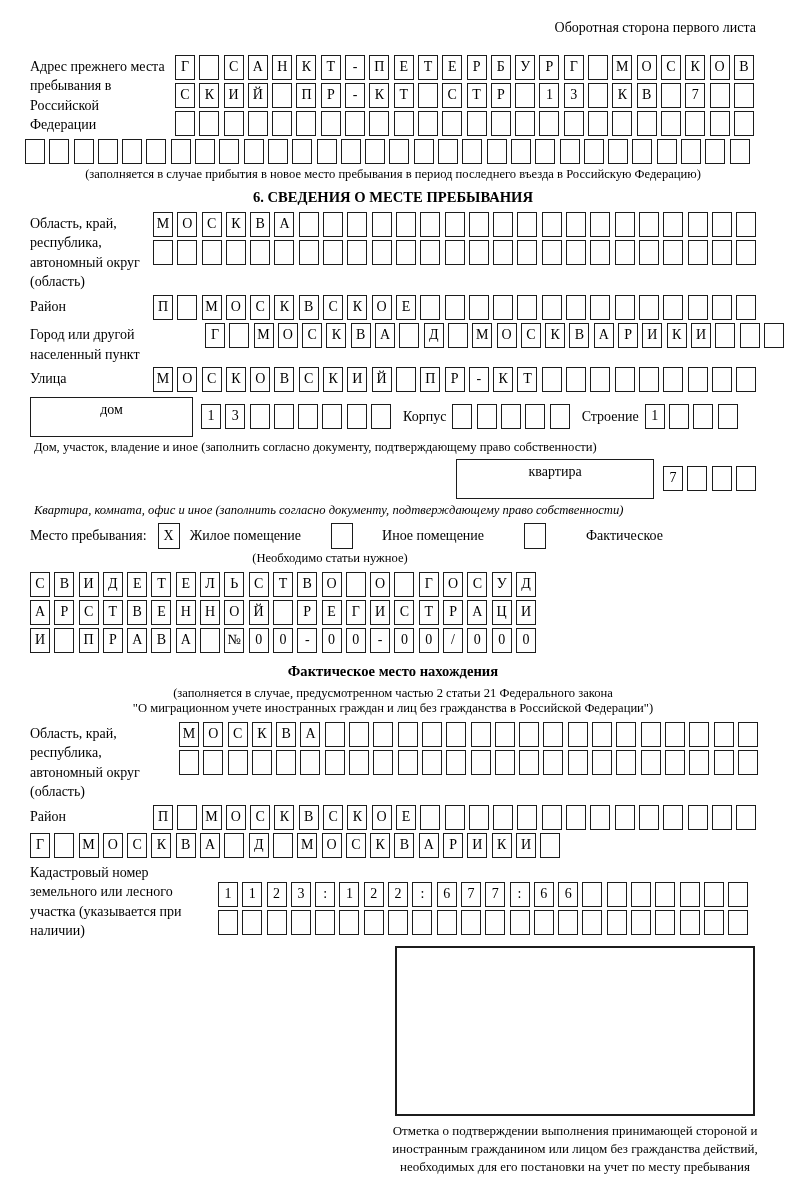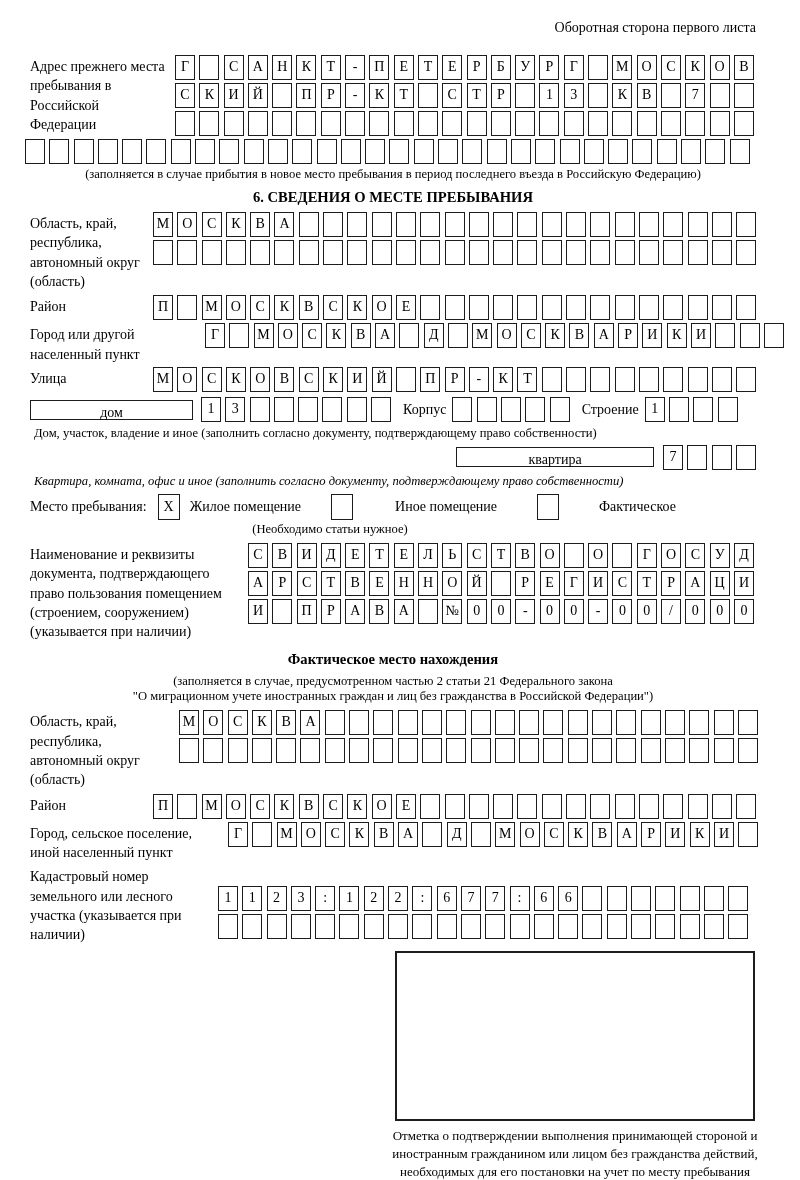--- a/index.html
+++ b/index.html
@@ -10,21 +10,21 @@
   .grp{display:flex;align-items:flex-start;}
   .lbl{flex:none;line-height:1.38;padding-top:2px;font-size:14px;}
   .cellcol{display:flex;flex-direction:column;gap:3px;}
   .cellrow{display:flex;gap:4.3px;height:25px;}
   .cell{box-sizing:border-box;flex:none;width:20px;height:25px;border:1.6px solid #1c1c1c;
         text-align:center;font-size:14px;line-height:21px;overflow:hidden;}
   .mb3{margin-bottom:3px;}
   .note{font-size:12.6px;line-height:15px;}
   .center{text-align:center;}
   .sect-title{font-weight:bold;font-size:14.6px;text-align:center;margin:7px 0 6px 0;}
-  .widebox{box-sizing:border-box;height:20px;border:1.6px solid #1c1c1c;text-align:center;
+  .widebox{box-sizing:border-box;height:40px;border:1.6px solid #1c1c1c;text-align:center;
            line-height:23px;font-size:14px;flex:none;}
   .inline-lbl{line-height:26px;flex:none;font-size:14px;}
   .chk{box-sizing:border-box;flex:none;width:22px;height:26px;border:1.6px solid #1c1c1c;
        text-align:center;line-height:23px;font-size:14px;}
   .stayrow{display:flex;align-items:flex-start;margin-top:5px;}
   .stamp-box{box-sizing:border-box;width:360px;height:170px;border:2px solid #1c1c1c;
              margin-left:365px;margin-top:6px;}
   .stamp-cap{width:400px;margin-left:345px;text-align:center;font-size:13px;line-height:18px;margin-top:6px;}
 </style>
 </head>
@@ -344,28 +344,27 @@
         <span class="cell"></span>
       </div>
   </div>
   <div class="note" style="margin:4px 0 5px 4px;font-style:italic;">Квартира, комната, офис и иное (заполнить согласно документу, подтверждающему право собственности)</div>
 
   <div class="stayrow">
     <div class="inline-lbl">Место пребывания:</div>
     <div class="chk" style="margin-left:11px;">X</div>
     <div class="inline-lbl" style="margin-left:10px;">Жилое помещение</div>
     <div class="chk" style="margin-left:30px;"></div>
-    <div class="inline-lbl" style="margin-left:42px;">Иное помещение</div>
+    <div class="inline-lbl" style="margin-left:29px;">Иное помещение</div>
     <div class="chk" style="margin-left:40px;"></div>
     <div class="inline-lbl" style="margin-left:40px;">Фактическое</div>
   </div>
   <div class="note" style="width:600px;text-align:center;margin-top:2px;">(Необходимо статьи нужное)</div>
 
   <div class="grp" style="margin-top:6px;">
-    <div class="lbl" style="width:210px;margin-right:8px;">Наименование и реквизиты документа, подтверждающего право пользования помещением (строением, сооружением) (указывается при наличии)</div>
     <div class="cellcol">
       <div class="cellrow">
           <span class="cell">С</span>
           <span class="cell">В</span>
           <span class="cell">И</span>
           <span class="cell">Д</span>
           <span class="cell">Е</span>
           <span class="cell">Т</span>
           <span class="cell">Е</span>
           <span class="cell">Л</span>
@@ -519,21 +518,20 @@
         <span class="cell"></span>
         <span class="cell"></span>
         <span class="cell"></span>
         <span class="cell"></span>
         <span class="cell"></span>
         <span class="cell"></span>
       </div>
   </div>
 
   <div class="grp" style="margin-top:3px;">
-    <div class="lbl" style="width:190px;margin-right:8px;">Город, сельское поселение, иной населенный пункт</div>
     <div class="cellrow">
         <span class="cell">Г</span>
         <span class="cell"></span>
         <span class="cell">М</span>
         <span class="cell">О</span>
         <span class="cell">С</span>
         <span class="cell">К</span>
         <span class="cell">В</span>
         <span class="cell">А</span>
         <span class="cell"></span>

